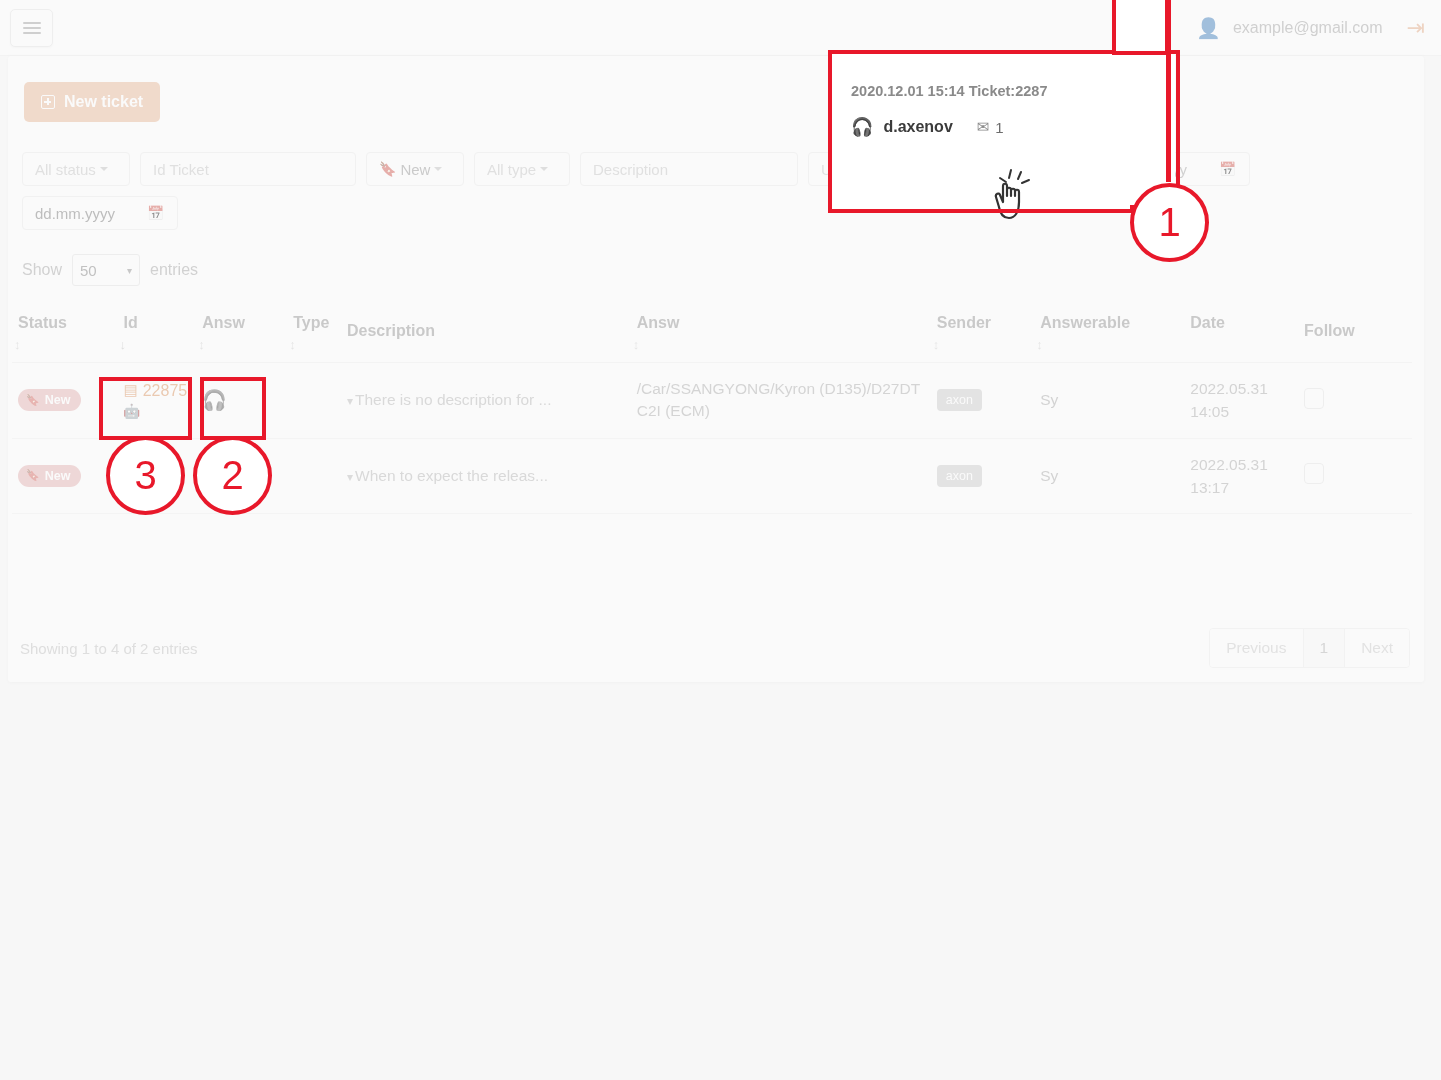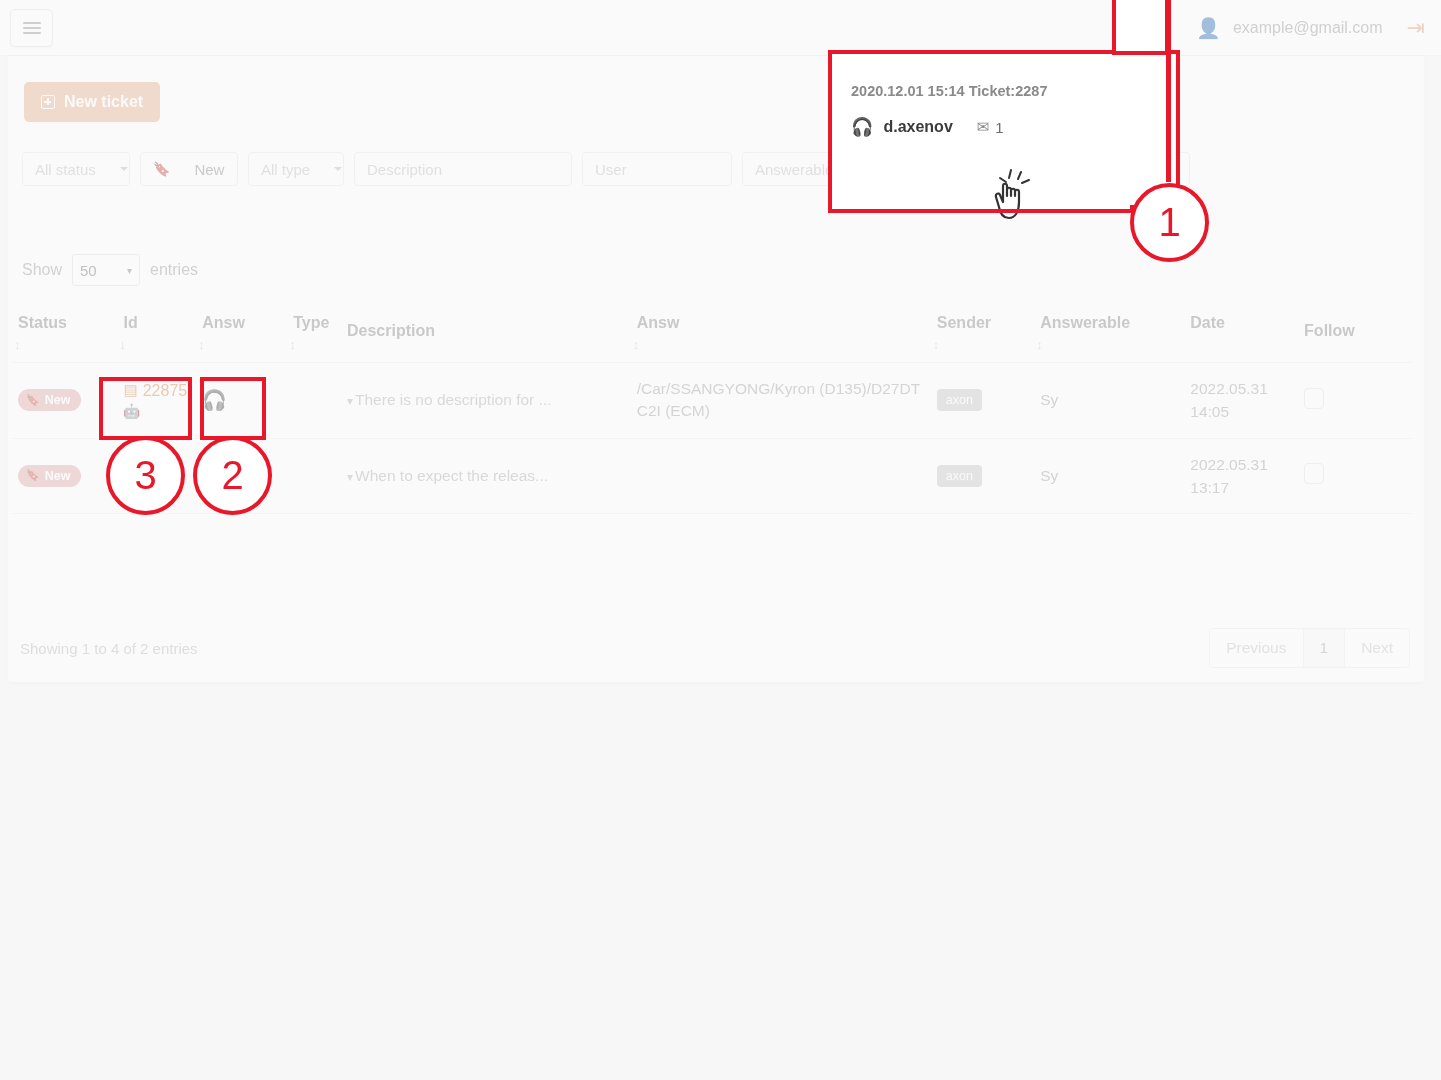--- a/index.html
+++ b/index.html
@@ -94,21 +94,21 @@
   .filters {
     position: absolute; top: 96px; left: 14px; right: 16px;
     display: flex; flex-wrap: wrap; gap: 10px;
   }
   .ctl {
     height: 34px; border: 1px solid #eaeaea; border-radius: 4px;
     background: #fff; display: flex; align-items: center;
     padding: 0 12px; font-size: 15px; color: #c2c2c2;
     white-space: nowrap;
   }
-  .ctl.dd { gap: 24px; }
+  .ctl.dd { gap: 4px; }
   .caret {
     width: 0; height: 0; border-left: 4px solid transparent;
     border-right: 4px solid transparent; border-top: 4px solid #bdbdbd;
   }
   .ctl.w-idticket { width: 216px; }
   .ctl.w-desc { width: 218px; }
   .ctl.w-user { width: 150px; }
   .ctl.w-status { width: 108px; }
   .ctl.w-type { width: 96px; }
   .ctl.w-new { width: 98px; }
@@ -252,20 +252,23 @@
       <span class="plusbox"></span>
       <span>New ticket</span>
     </button>
 
     <div class="filters">
       <div class="ctl dd w-status">
         <span>All status</span>
         <span class="caret"></span>
       </div>
 
+      <div class="ctl w-idticket">
+        <span>Id Ticket</span>
+      </div>
 
       <div class="ctl dd w-new new-dd">
         <span class="tag-icon">🔖</span>
         <span>New</span>
         <span class="caret"></span>
       </div>
 
       <div class="ctl dd w-type">
         <span>All type</span>
         <span class="caret"></span>

